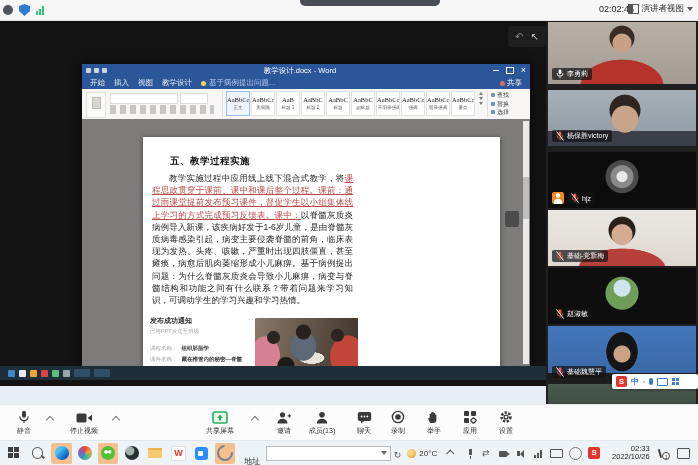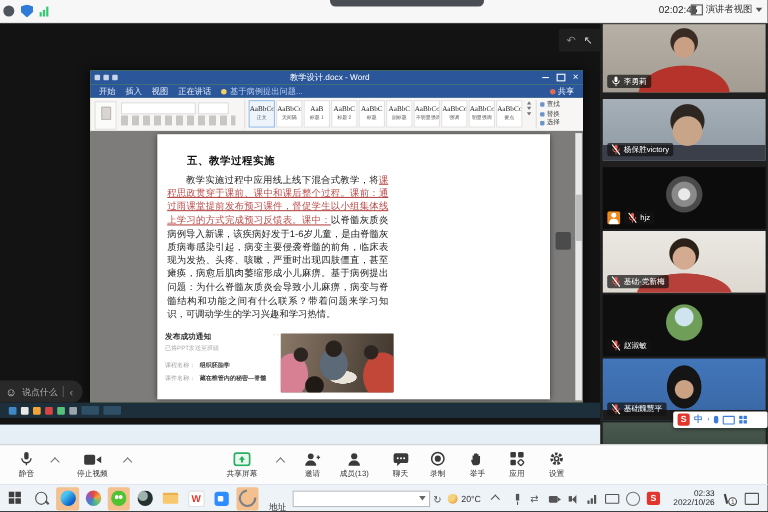--- a/index.html
+++ b/index.html
@@ -67,21 +67,21 @@
   .rb-garrows i{display:block;width:0;height:0;border-left:2.5px solid transparent;border-right:2.5px solid transparent;}
   .rb-garrows .up{border-bottom:3px solid #777;}
   .rb-garrows .dn{border-top:3px solid #777;}
   .rb-edit{position:absolute;left:409px;top:2px;font-size:6px;color:#444;}
   .rb-edit .row{display:flex;align-items:center;gap:2px;line-height:8.5px;white-space:nowrap;}
   .rb-edit .ic{display:inline-block;width:4px;height:4px;background:#6a93c8;border-radius:1px;}
   .w-doc{position:absolute;left:0;top:55px;right:0;bottom:0;background:#7d7c7b;overflow:hidden;}
   .scrollcol{position:absolute;right:1px;top:2px;bottom:2px;width:6px;background:#e9e9e9;}
   .scrollthumb{position:absolute;right:1px;top:58px;width:6px;height:42px;background:#bdbdbd;}
   .scroll-marker{position:absolute;right:11px;top:92px;width:14px;height:16px;background:#4b4b4b;border-radius:2px;}
-  .page{position:absolute;left:61px;top:3px;width:357px;height:241px;background:#fff;box-shadow:0 1px 5px rgba(0,0,0,.5);}
+  .page{position:absolute;left:61px;top:18px;width:357px;height:241px;background:#fff;box-shadow:0 1px 5px rgba(0,0,0,.5);}
   .heading{margin:18px 0 0 27px;font-size:9.5px;font-weight:bold;color:#111;letter-spacing:.5px;}
   .docbody{margin:4px 147px 0 9px;font-size:8.5px;line-height:12.2px;text-align:justify;color:#1c1c1c;text-indent:17px;}
   .redchange{color:#b94a48;text-decoration:underline;}
   .notice{position:absolute;left:7px;top:179px;width:104px;}
   .n-title{font-size:7px;font-weight:bold;color:#333;white-space:nowrap;}
   .n-more{position:absolute;left:98px;top:0;font-size:7px;color:#999;letter-spacing:1px;}
   .n-sub{font-size:5.5px;color:#a8a8a8;margin-top:2px;white-space:nowrap;}
   .n-fields{margin-top:8px;}
   .n-row{display:flex;gap:4px;font-size:5.5px;line-height:11px;white-space:nowrap;}
   .n-label{color:#a0a0a0;}
@@ -268,21 +268,21 @@
         <span class="w-controls">
           <span class="wc-min"></span>
           <span class="wc-max"></span>
           <span class="wc-close"></span>
         </span>
       </div>
       <div class="w-tabs">
         <span class="w-tab">开始</span>
         <span class="w-tab">插入</span>
         <span class="w-tab">视图</span>
-        <span class="w-tab">正在讲话</span>
+        <span class="w-tab">教学设计</span>
         <span class="w-search">
           <span class="bulb"></span>
           <span>基于病例提出问题...</span>
         </span>
         <span class="w-spacer"></span>
         <span class="w-share">
           <span class="dot"></span>
           <span>共享</span>
         </span>
       </div>
@@ -389,26 +389,20 @@
       <i class="c2"></i>
       <i class="c3"></i>
       <i class="c4"></i>
       <i class="c5"></i>
       <i class="c6"></i>
       <span class="win"></span>
       <span class="win"></span>
     </div>
     <div class="band"></div>
 
-    <div class="chatpill">
-      <span class="emoji"></span>
-      <span class="hint">说点什么</span>
-      <span class="dv"></span>
-      <span class="collapse"></span>
-    </div>
   </div>
 
   <div class="sidebar">
 
     <div class="tile t1">
       <div class="npill on">
         <svg width="8" height="10" viewBox="0 0 8 10">
           <rect x="2.6" y="0.5" width="2.8" height="5" rx="1.4" fill="currentColor"></rect>
           <path d="M1 4.2a3 3 0 0 0 6 0" fill="none" stroke="currentColor" stroke-width="0.9"></path>
           <line x1="4" y1="7.6" x2="4" y2="9.3" stroke="currentColor" stroke-width="0.9"></line>

